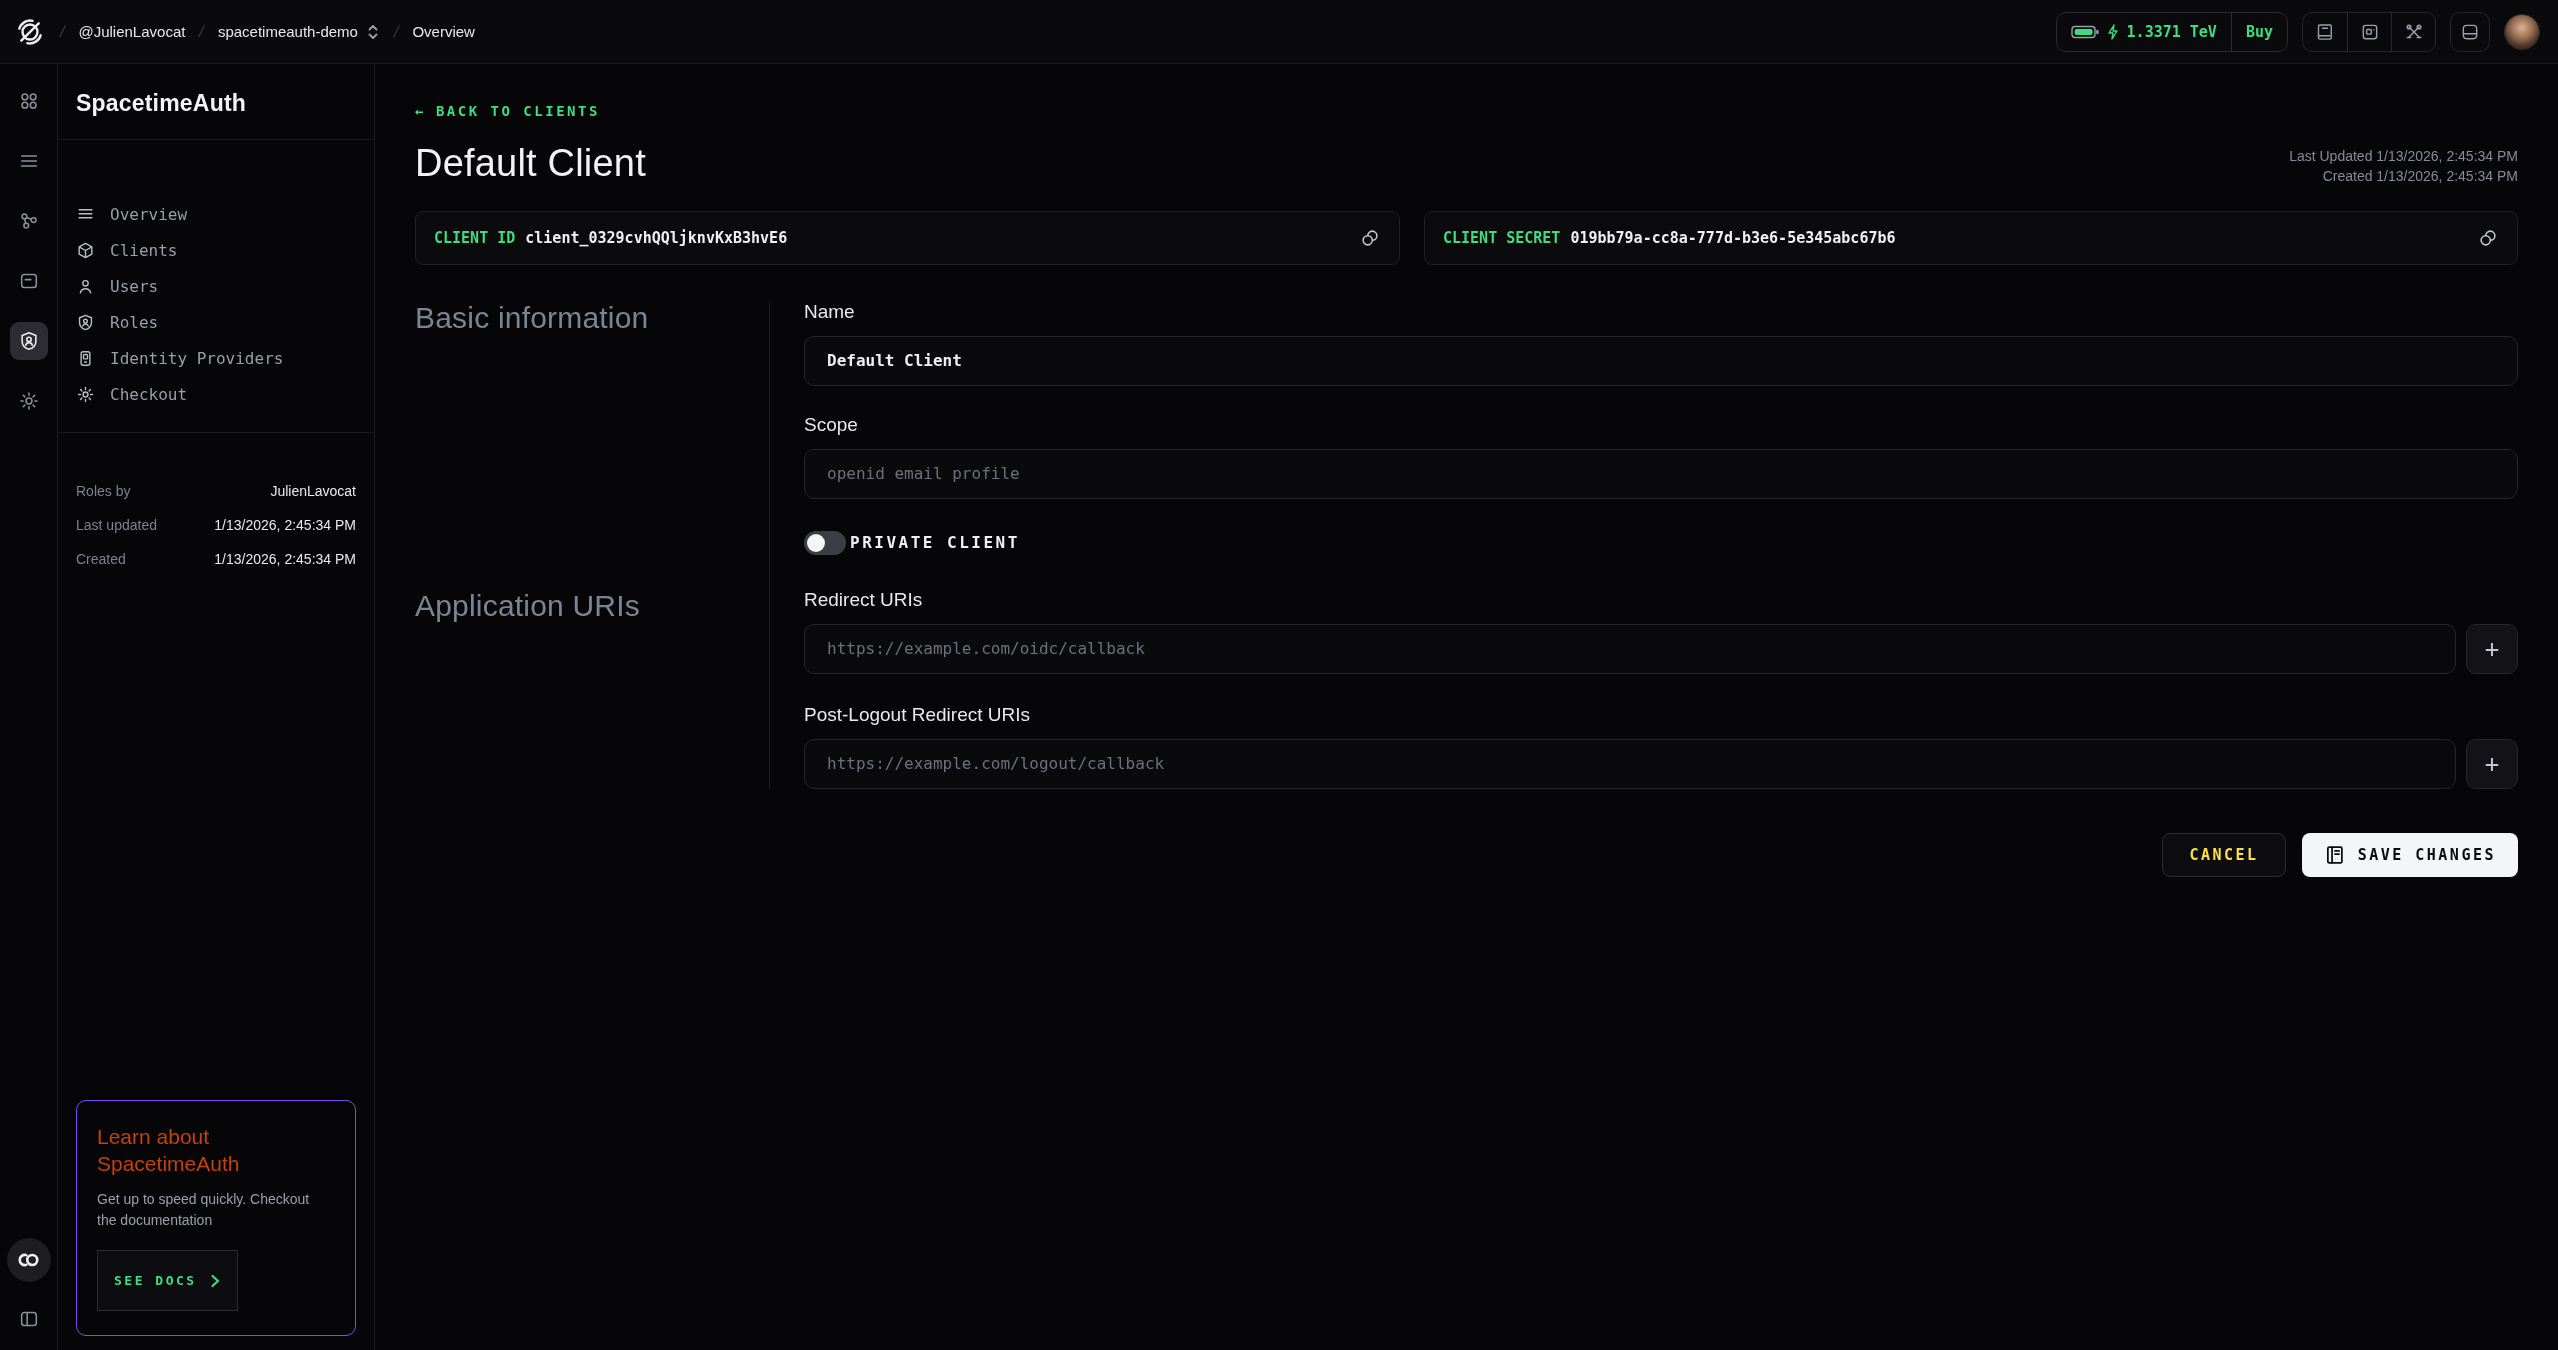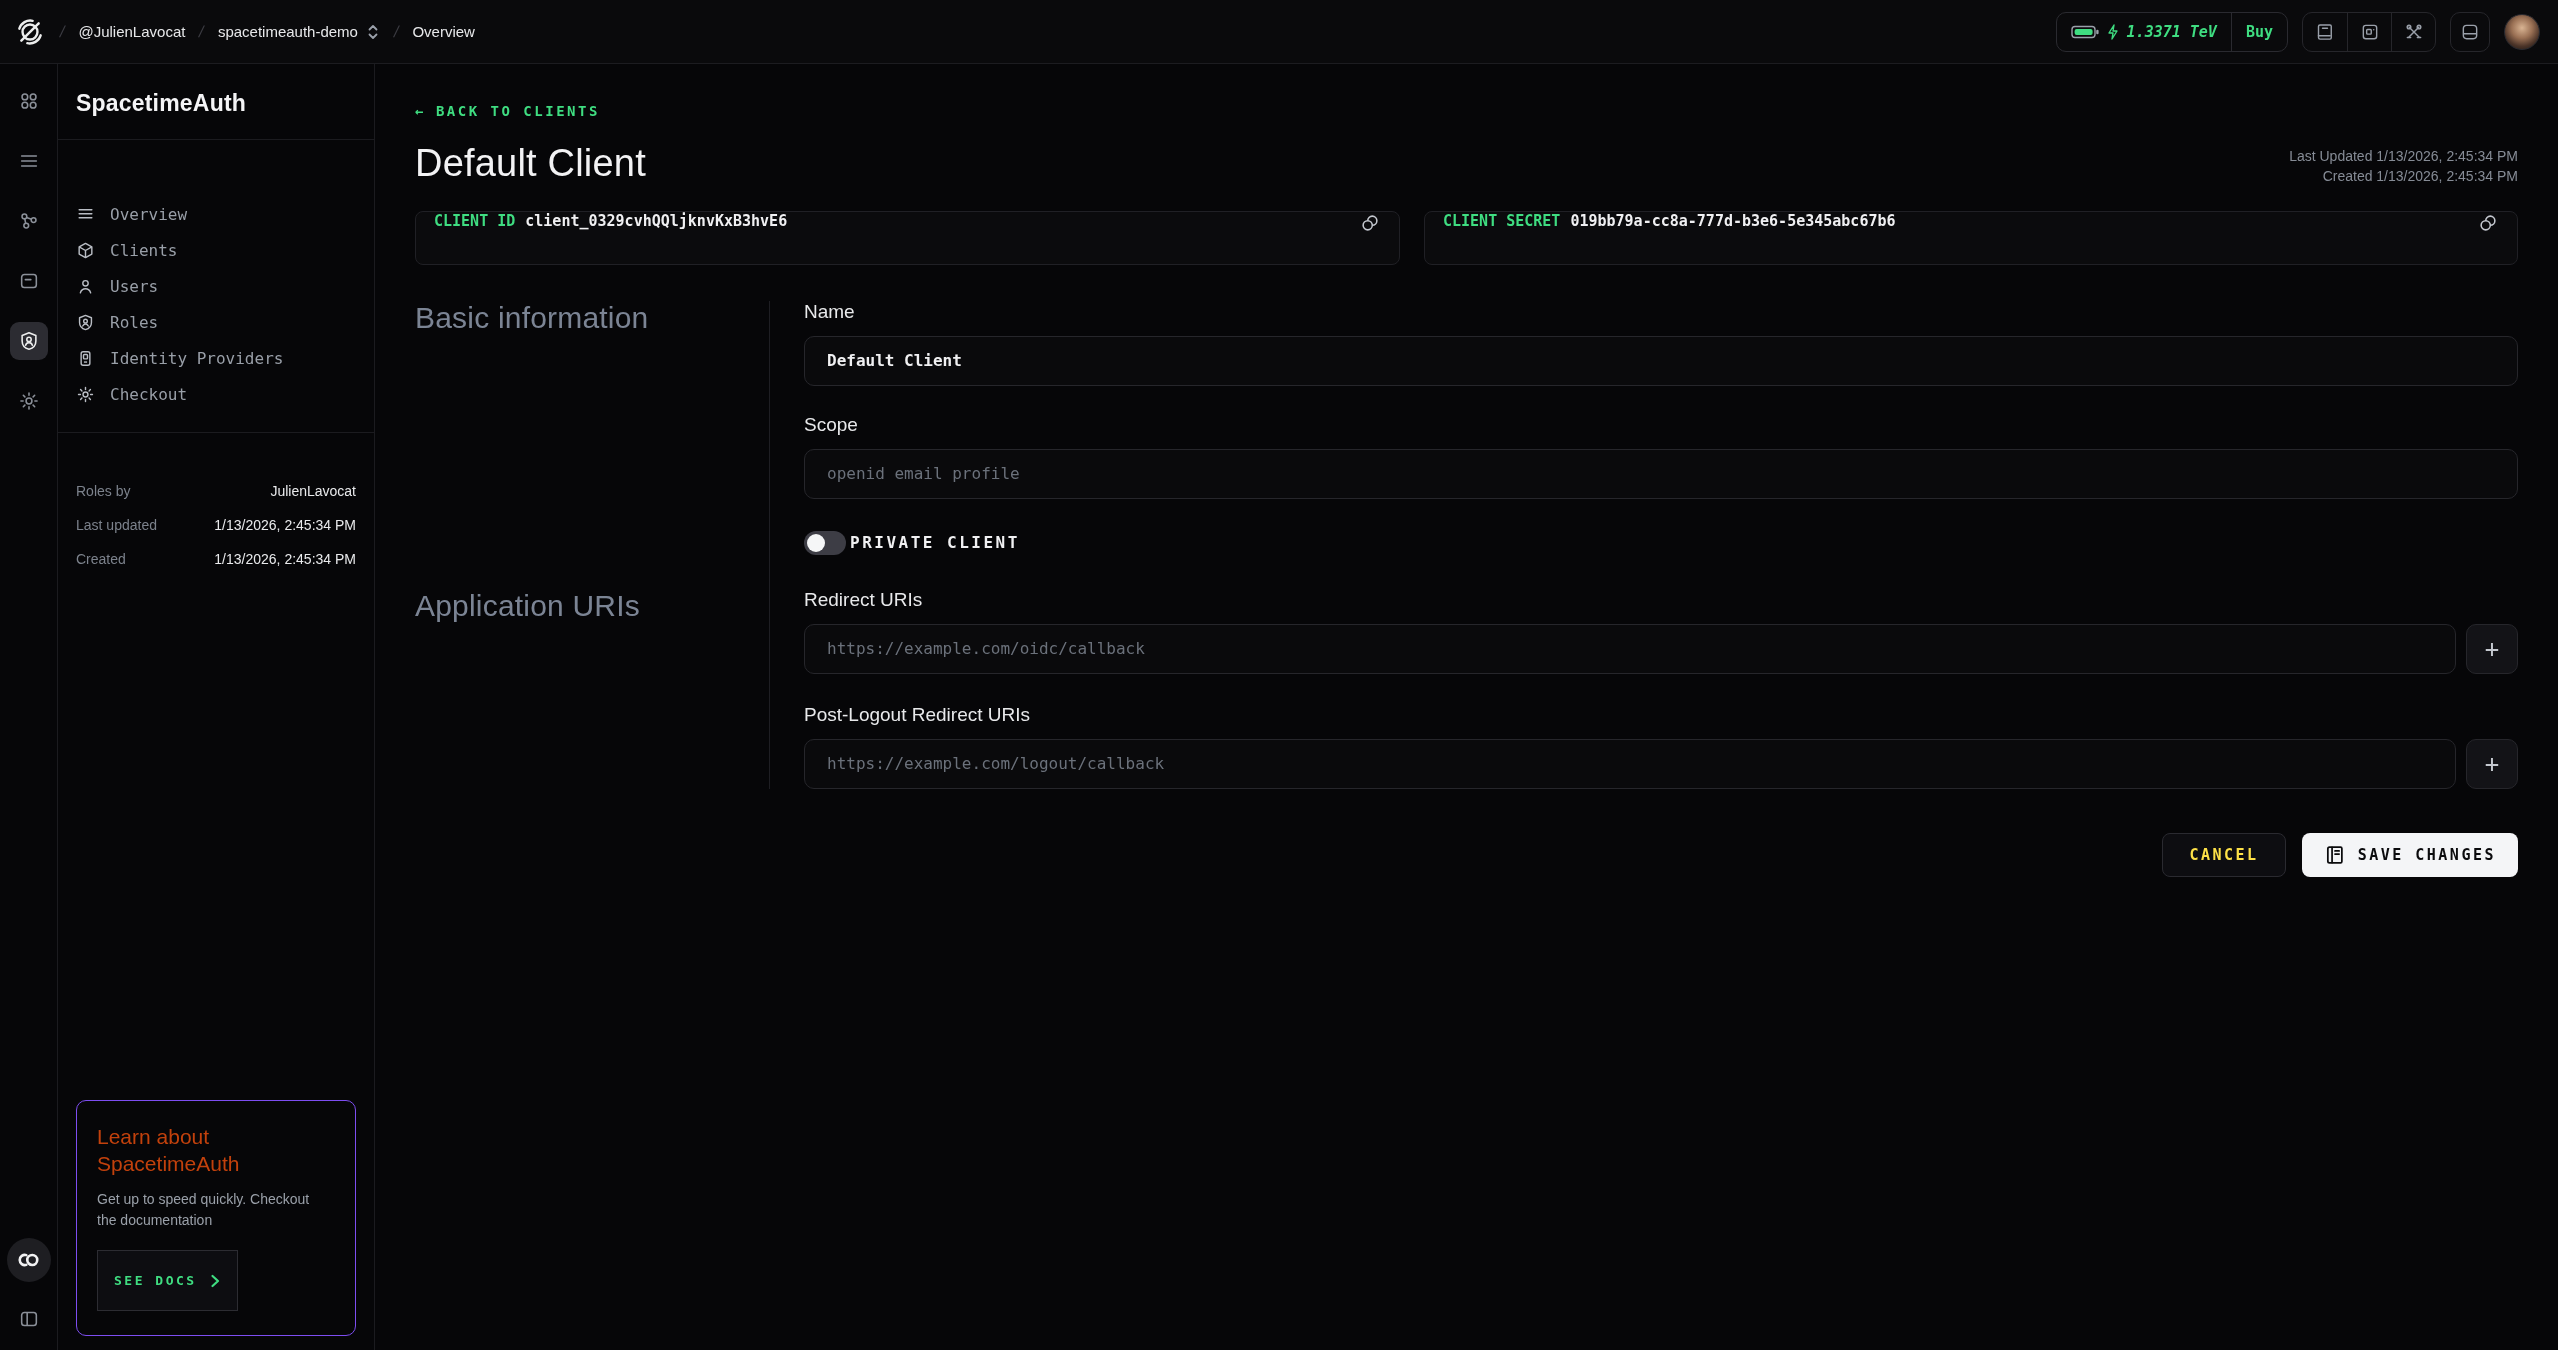--- a/index.html
+++ b/index.html
@@ -10,21 +10,21 @@
   
   .topbar { height:64px; background:#0a0a0c; border-bottom:1px solid #1c1c20;
     display:flex; align-items:center; padding:0 18px 0 14px; gap:14px; }
   .crumb-sep { color:#3c3c43; font-size:16px; transform:skewX(-12deg); }
   .crumb { font-size:15px; color:#e7e8ea; cursor:default; }
   .crumb-select { display:flex; align-items:center; gap:8px; }
   .topbar-spacer { flex:1; }
   .energy-pill { display:flex; align-items:center; height:40px;
     border:1px solid #2a2a30; border-radius:10px; overflow:hidden; }
   .energy-left { display:flex; align-items:center; gap:8px; padding:0 14px; }
-  .energy-amount { color:#3fdd81; font-size:15px; font-weight:bold;font-style:italic; }
+  .energy-amount { color:#3fdd81; font-size:15px; font-weight:bold; }
   .buy-btn { display:flex; align-items:center; height:100%; padding:0 14px;
     border-left:1px solid #2a2a30; color:#3fdd81; font-size:15px; font-weight:bold; cursor:pointer; }
   .icon-group { display:flex; height:40px; border:1px solid #26262b; border-radius:10px; overflow:hidden; }
   .icon-group .seg { width:44px; display:flex; align-items:center; justify-content:center;
     color:#9aa0aa; cursor:pointer; }
   .icon-group .seg + .seg { border-left:1px solid #26262b; }
   .icon-btn-single { width:40px; height:40px; border:1px solid #26262b; border-radius:10px;
     display:flex; align-items:center; justify-content:center; color:#9aa0aa; cursor:pointer; }
   .avatar { width:36px; height:36px; border-radius:50%;
     background:radial-gradient(circle at 50% 38%, #d9b493 0%, #9a7054 38%, #4a3328 68%, #15120f 100%);
@@ -66,21 +66,21 @@
   
   .main { flex:1; padding:38px 40px 0; min-width:0; }
   .back-link { display:inline-flex; gap:10px; color:#3fdd81; font-size:14px; font-weight:bold;
     letter-spacing:2.5px; cursor:pointer; }
   .head-row { display:flex; justify-content:space-between; align-items:flex-start; margin-top:22px; }
   .page-title { font-size:38px; font-weight:400; color:#f2f2f4; letter-spacing:.2px; }
   .dates { text-align:right; color:#868c96; font-size:14px; line-height:1.45; padding-top:4px; }
 
   .creds { display:flex; gap:24px; margin-top:24px; }
   .cred-box { height:54px; border:1px solid #202025; background:#0b0b0d; border-radius:8px;
-    display:flex; padding:0 18px; gap:10px; }
+    display:flex; align-items:center; padding:0 18px; gap:10px; }
   .cred-box.id { flex:0 0 985px; }
   .cred-box.secret { flex:1; }
   .cred-label { color:#3fdd81; font-size:15px; font-weight:bold; white-space:nowrap; }
   .cred-value { color:#f0f0f2; font-size:15px; font-weight:bold; white-space:nowrap; }
   .cred-spacer { flex:1; }
   .copy-btn { color:#c4c8cf; display:flex; cursor:pointer; }
 
   .form-grid { display:grid; grid-template-columns:355px 1fr; margin-top:36px; }
   .sect-head-cell { border-right:1px solid #1e1e23; padding-right:30px; }
   .sect-heading { font-size:30px; color:#7b8494; font-weight:400; letter-spacing:.2px; }

